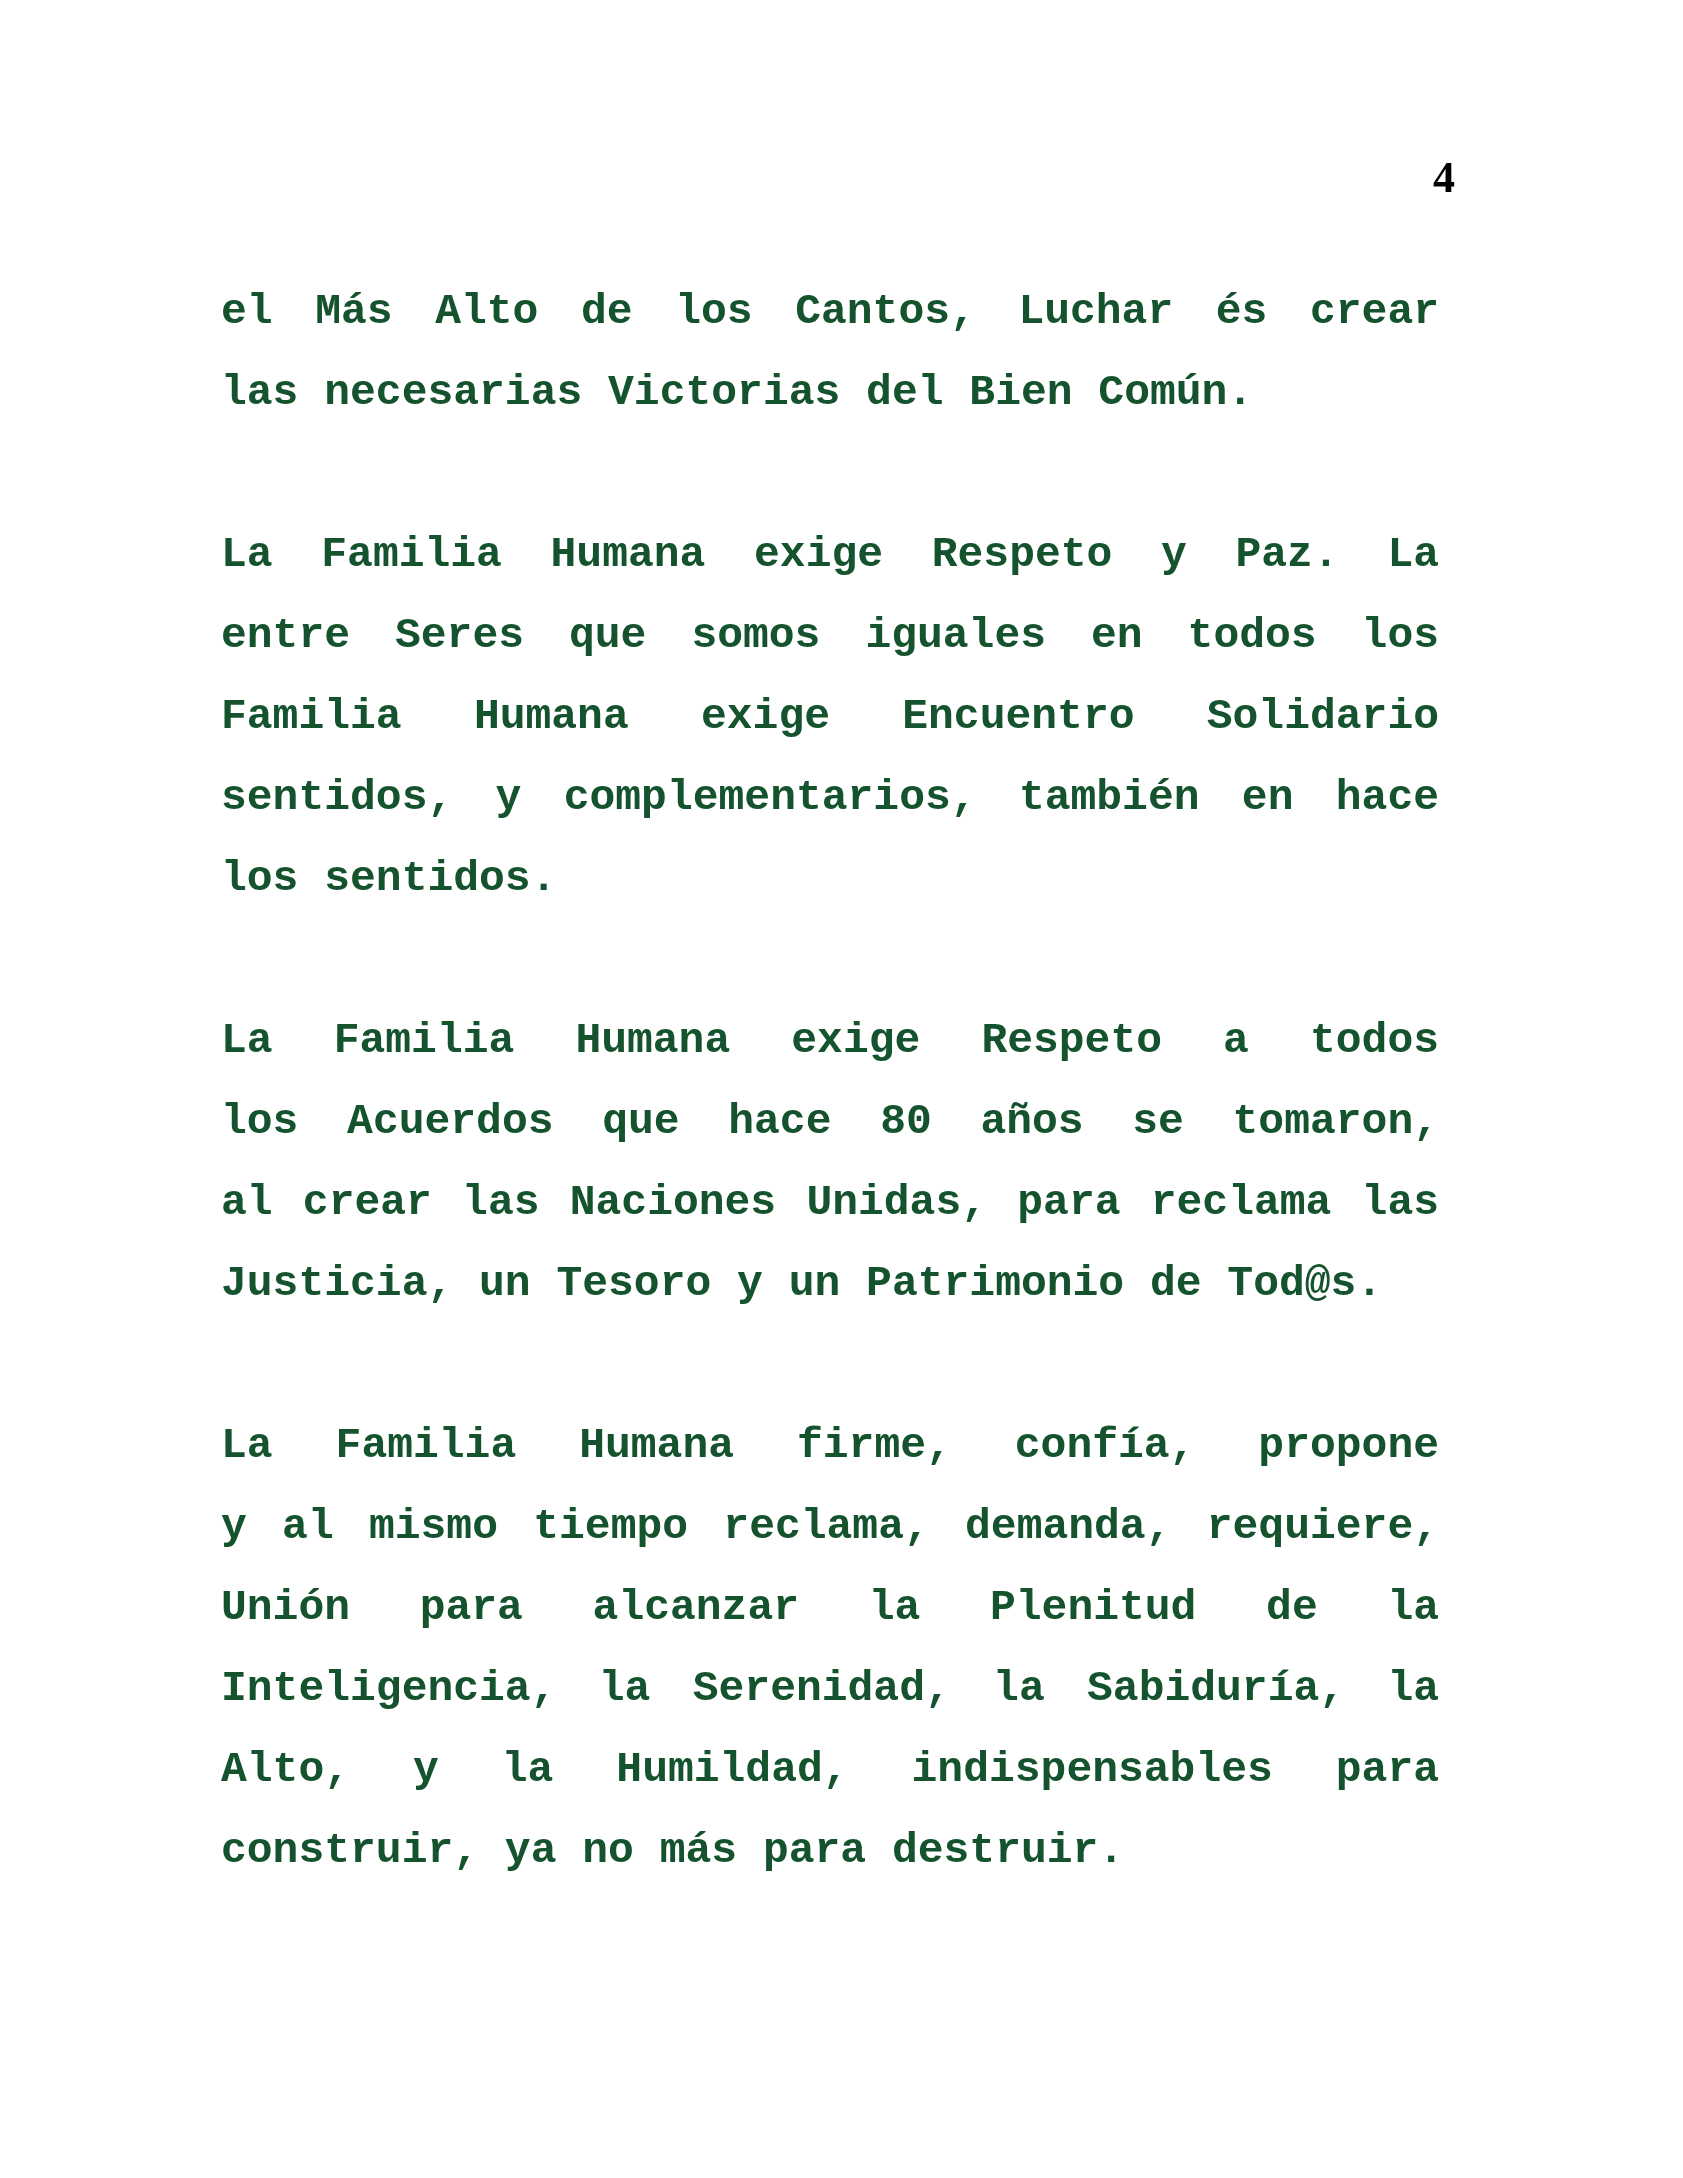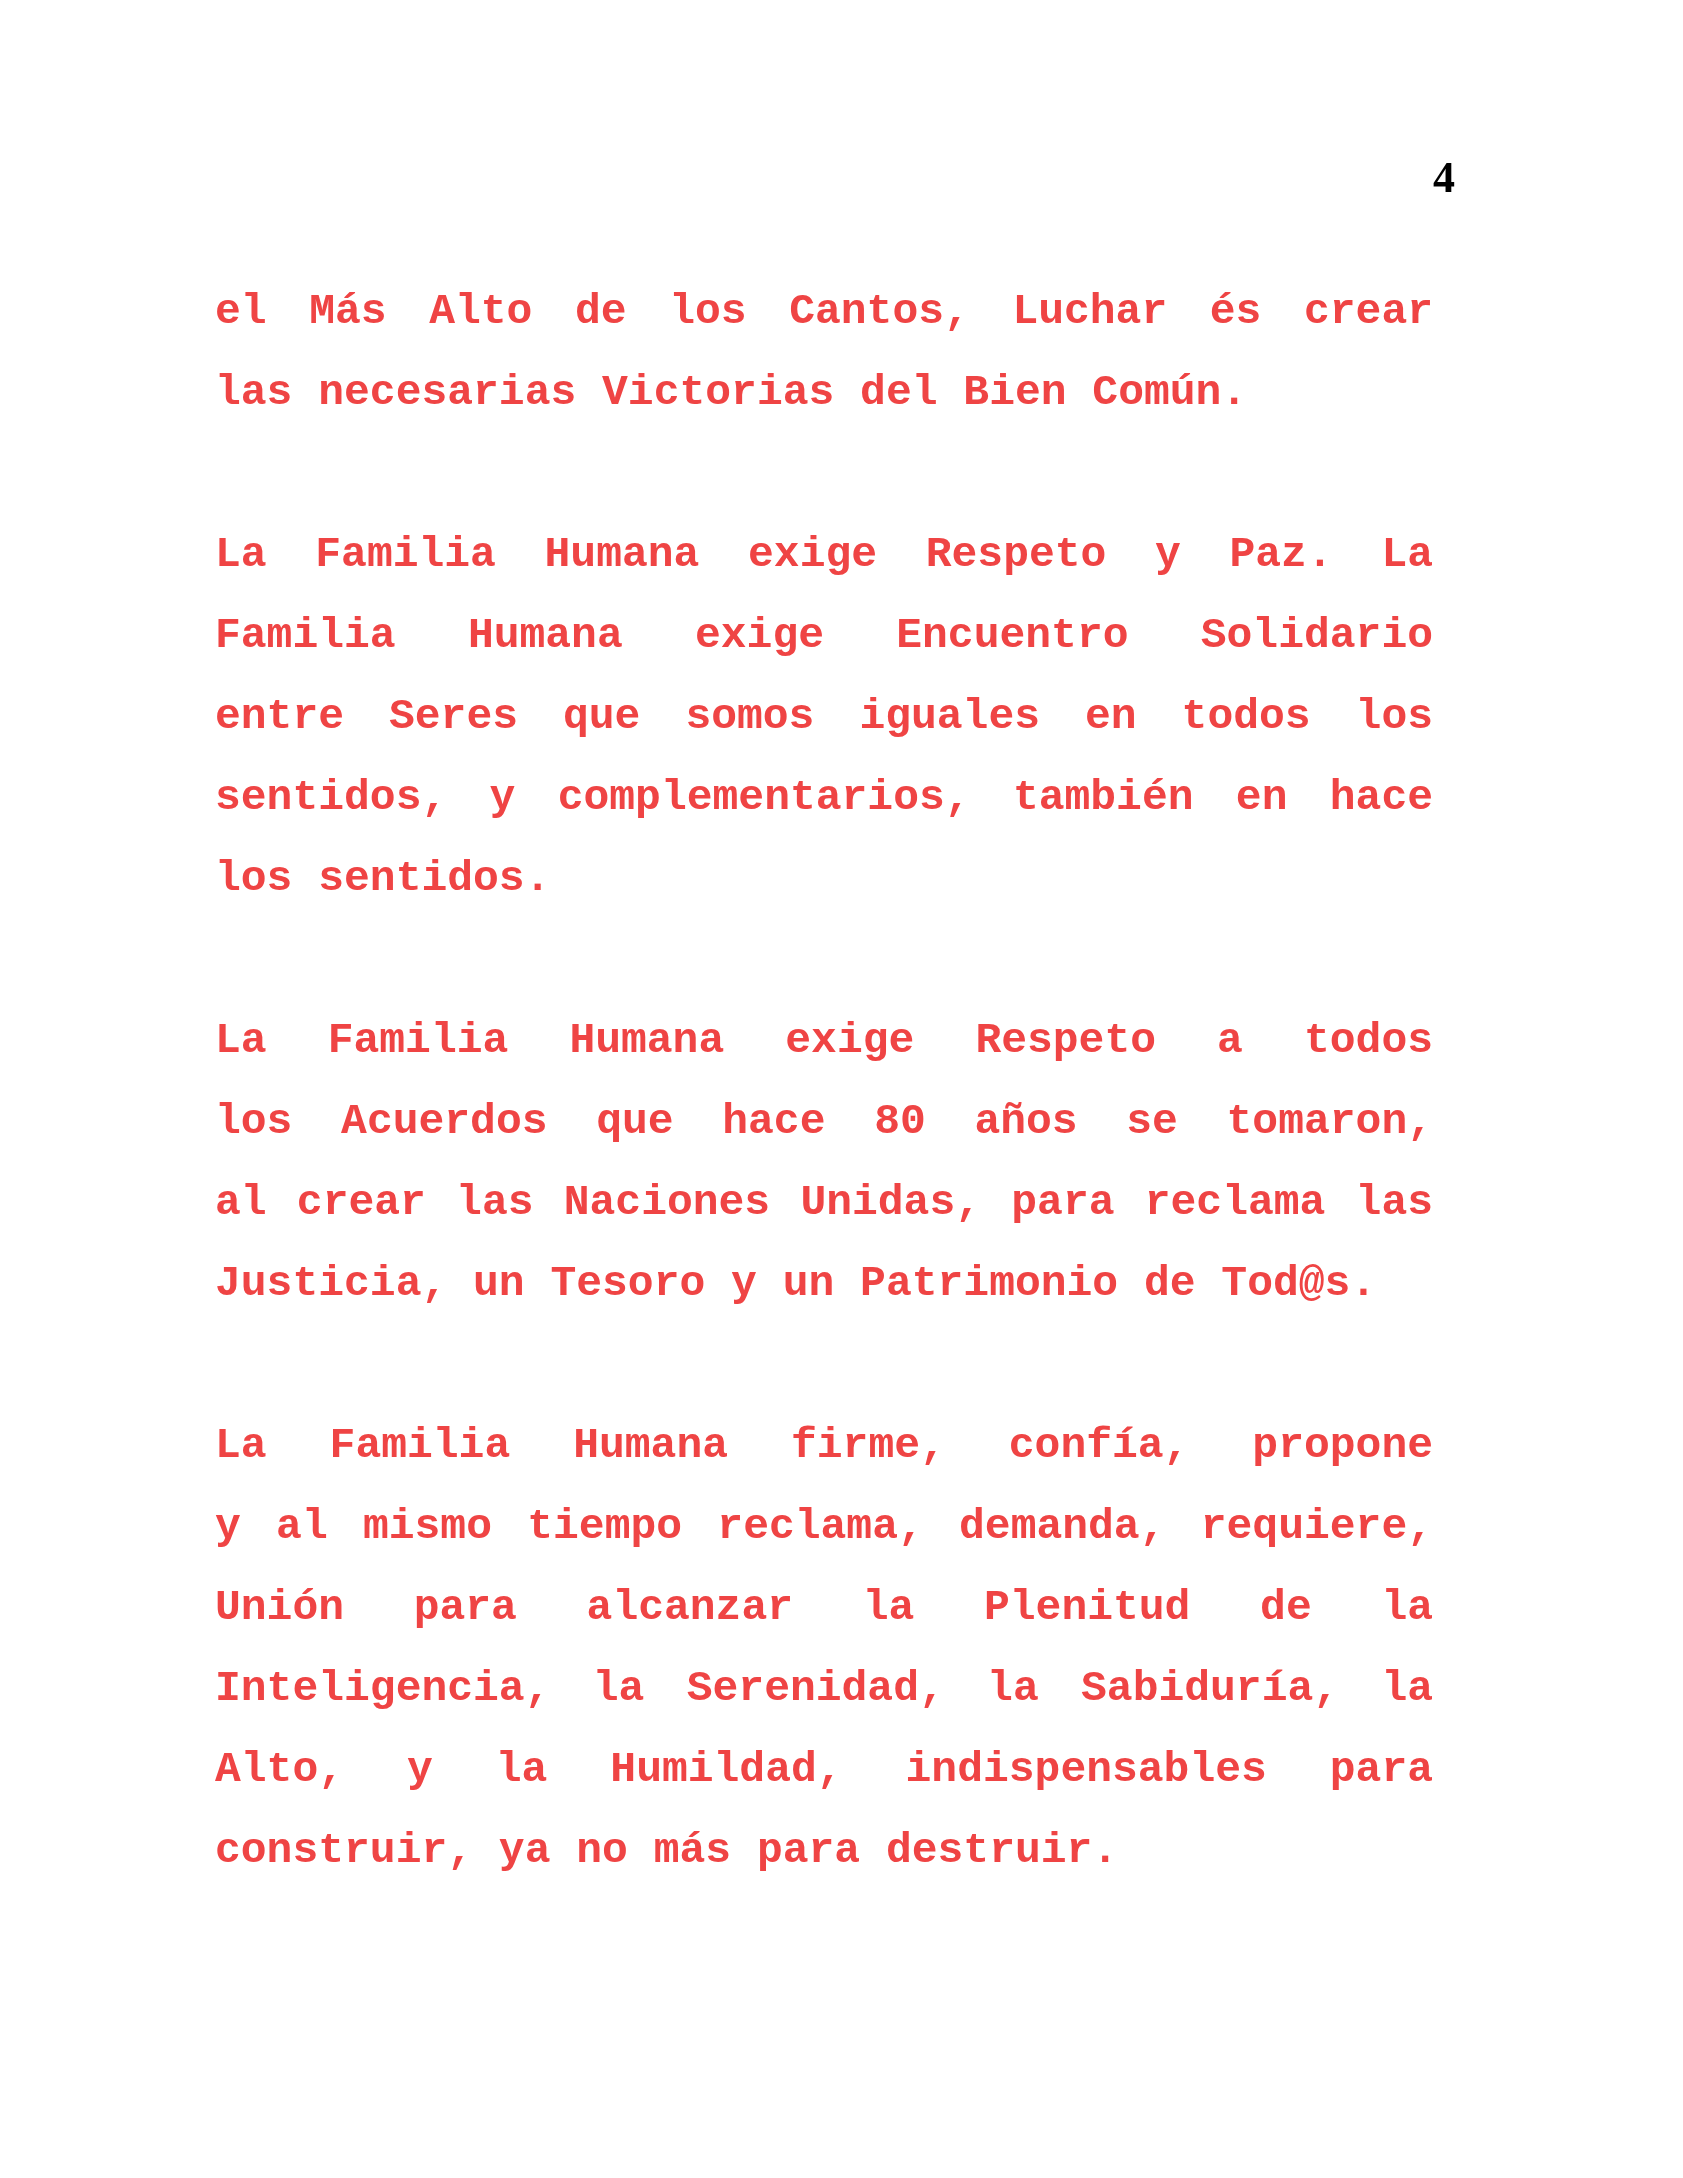--- a/index.html
+++ b/index.html
@@ -20,27 +20,27 @@
     width: 59px;
     text-align: right;
     font-family: "Liberation Serif", "DejaVu Serif", serif;
     font-weight: bold;
     font-size: 44px;
     color: #000;
     line-height: 1;
   }
   .body-text {
     position: absolute;
-    left: 215px;
+    left: 221px;
     top: 271px;
     width: 1218px;
     font-family: "Liberation Mono", "DejaVu Sans Mono", monospace;
     font-weight: bold;
     font-size: 43px;
-    color: #ef4444;
+    color: #14532d;
     line-height: 81px;
   }
   .para {
     margin: 0 0 81px 0;
     text-align: justify;
     text-align-last: left;
   }
   .line {
     display: block;
     text-align: justify;
@@ -57,22 +57,22 @@
 
 <div class="page-number">4</div>
 
 <div class="body-text">
   <div class="para">
     <span class="line">el Más Alto de los Cantos, Luchar és crear</span>
     <span class="line last">las necesarias Victorias del Bien Común.</span>
   </div>
   <div class="para">
     <span class="line">La Familia Humana exige Respeto y Paz. La</span>
+    <span class="line">entre Seres que somos iguales en todos los</span>
     <span class="line">Familia Humana exige Encuentro Solidario</span>
-    <span class="line">entre Seres que somos iguales en todos los</span>
     <span class="line">sentidos, y complementarios, también en hace</span>
     <span class="line last">los sentidos.</span>
   </div>
   <div class="para">
     <span class="line">La Familia Humana exige Respeto a todos</span>
     <span class="line">los Acuerdos que hace 80 años se tomaron,</span>
     <span class="line">al crear las Naciones Unidas, para reclama las</span>
     <span class="line last">Justicia, un Tesoro y un Patrimonio de Tod@s.</span>
   </div>
   <div class="para">

